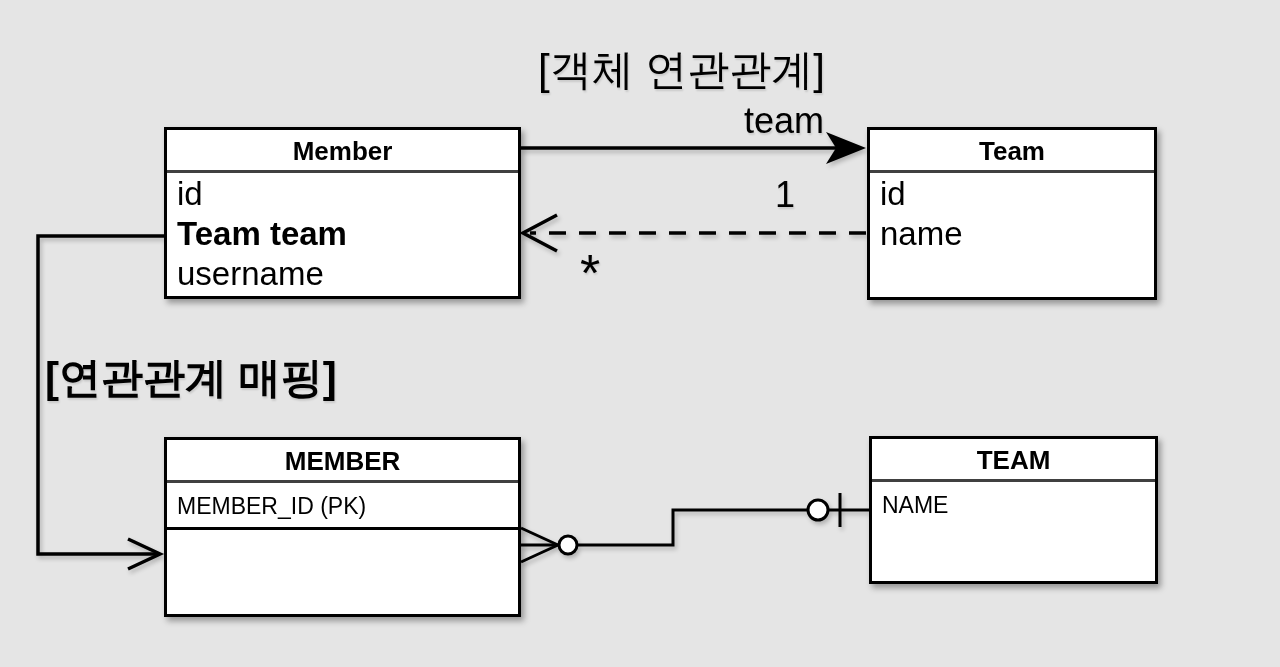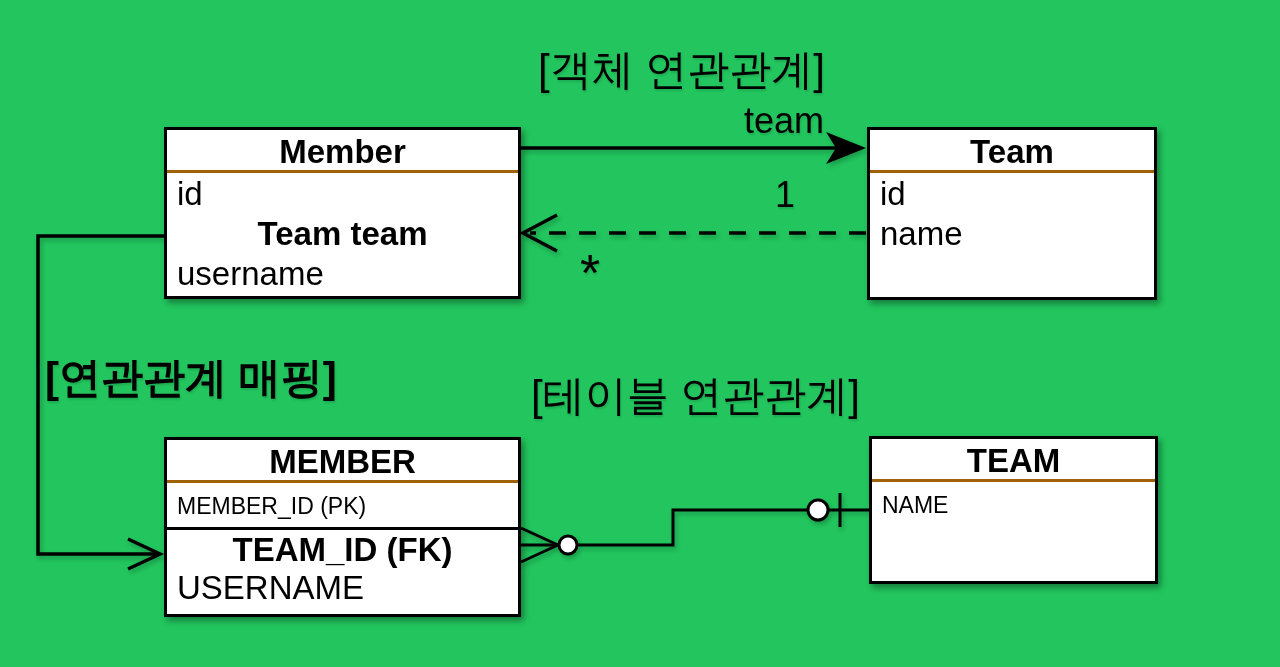--- a/index.html
+++ b/index.html
@@ -1,44 +1,44 @@
 <!DOCTYPE html>
 <html><head>
 <meta charset="utf-8">
 <style>
   * { margin:0; padding:0; box-sizing:border-box; }
   html,body { background:#ffffff; }
   body { font-family:"Liberation Sans","DejaVu Sans",sans-serif; color:#000; }
 
   .canvas {
     position:relative; width:1280px; height:667px;
-    background:#22c55e; overflow:hidden;
+    background:#e5e5e5; overflow:hidden;
   }
 
   svg.connectors {
     position:absolute; left:0; top:0; width:1280px; height:667px;
     filter: drop-shadow(2px 3px 2px rgba(0,0,0,0.22));
   }
   svg.connectors line, svg.connectors polyline { stroke:#000; fill:none; }
 
   .box {
     position:absolute; background:#ffffff; border:3px solid #000;
     box-shadow:3px 4px 6px rgba(0,0,0,0.35);
   }
   .box-title {
-    height:43px; line-height:43px; border-bottom:3px solid #a16207;
-    font-weight:bold; font-size:33px; text-align:center;
+    height:43px; line-height:43px; border-bottom:3px solid #404040;
+    font-weight:bold; font-size:26px; text-align:center;
     white-space:nowrap; overflow:hidden;
   }
   .box-body { padding:1px 10px 0 10px; }
   .field {
     font-size:33px; line-height:40px; white-space:nowrap; overflow:hidden;
   }
   .table-box .field { line-height:38px; }
-  .bold { font-weight:bold;text-align:center; }
+  .bold { font-weight:bold; }
   .row {
     height:47px; line-height:46px; border-bottom:3px solid #000;
     font-size:23px; padding:0 10px; white-space:nowrap; overflow:hidden;
   }
   .row.last { border-bottom:none; height:48px; }
 
   .lbl {
     position:absolute; white-space:nowrap; line-height:1.15;
     text-shadow:1px 2px 2px rgba(0,0,0,0.12);
   }
@@ -77,21 +77,20 @@
       <circle cx="568" cy="545" r="9" fill="#fff" stroke="#000" stroke-width="3"></circle>
       <polyline points="577,545 673,545 673,510 807,510" stroke-width="3"></polyline>
       <circle cx="818" cy="510" r="10" fill="#fff" stroke="#000" stroke-width="3"></circle>
       <line x1="828" y1="510" x2="869" y2="510" stroke-width="3"></line>
       <line x1="840" y1="493" x2="840" y2="527" stroke-width="3"></line>
     </g>
   </svg>
 
   <div class="lbl heading" style="left:538px; top:46px;">[객체 연관관계]</div>
   <div class="lbl heading bold" style="left:45px; top:354px;">[연관관계 매핑]</div>
-  <div class="lbl heading" style="left:531px; top:372px;">[테이블 연관관계]</div>
 
   <div class="lbl edge-label" style="left:744px; top:100px;">team</div>
   <div class="lbl edge-label" style="left:775px; top:174px;">1</div>
   <div class="lbl edge-label" style="left:580px; top:244px; font-size:52px;">*</div>
 
   <div class="box class-box" style="left:164px; top:127px; width:357px; height:172px;">
     <div class="box-title">Member</div>
     <div class="box-body">
       <div class="field">id</div>
       <div class="field bold">Team team</div>
@@ -103,24 +102,20 @@
     <div class="box-title">Team</div>
     <div class="box-body">
       <div class="field">id</div>
       <div class="field">name</div>
     </div>
   </div>
 
   <div class="box table-box" style="left:164px; top:437px; width:357px; height:180px;">
     <div class="box-title">MEMBER</div>
     <div class="row">MEMBER_ID (PK)</div>
-    <div class="box-body">
-      <div class="field bold">TEAM_ID (FK)</div>
-      <div class="field">USERNAME</div>
-    </div>
   </div>
 
   <div class="box table-box" style="left:869px; top:436px; width:289px; height:148px;">
     <div class="box-title">TEAM</div>
     <div class="row last">NAME</div>
   </div>
 
 </div>
 
 </body></html>

